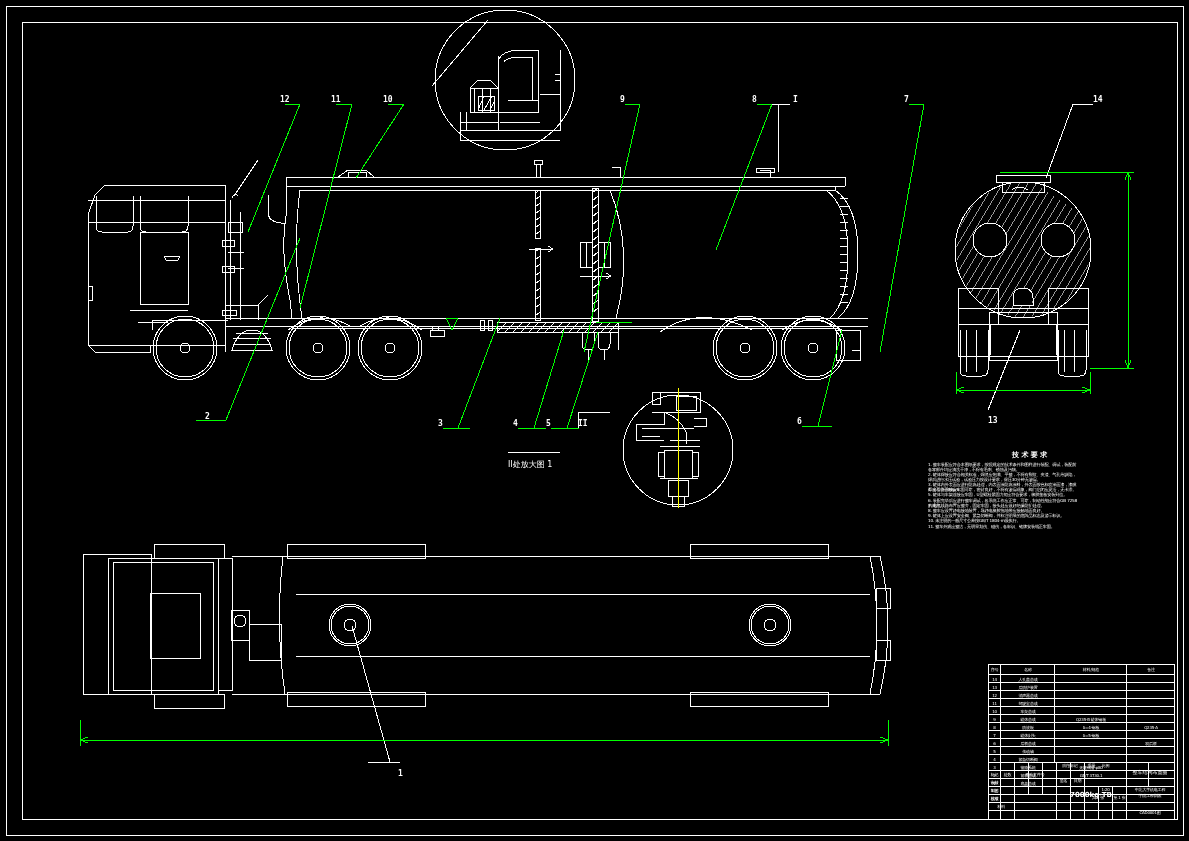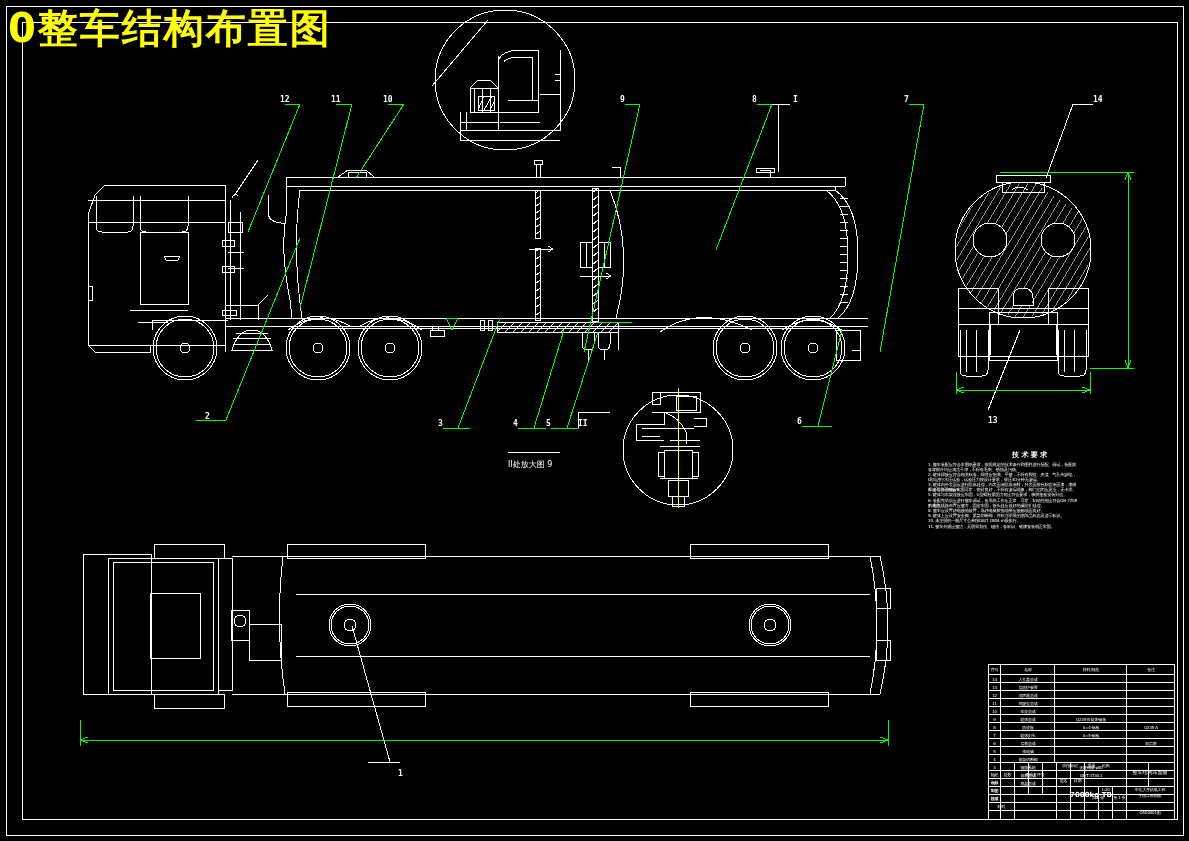--- a/index.html
+++ b/index.html
@@ -392,40 +392,39 @@
       <path d="M1084 762 L1084 819"></path>
       <path d="M1098 786 L1098 819"></path>
       <path d="M1112 786 L1112 819"></path>
       <path d="M1126 762 L1126 819"></path>
       <path d="M1148 762 L1148 786"></path>
       <path d="M1056 762 L1126 762"></path>
     </g>
   </g>
 </svg>
 
-<div class="ttl">0整车结构布置图</div>
 
 <div class="lbl" style="left:280px;top:96px">12</div>
 <div class="lbl" style="left:331px;top:96px">11</div>
 <div class="lbl" style="left:383px;top:96px">10</div>
 <div class="lbl" style="left:620px;top:96px">9</div>
 <div class="lbl" style="left:752px;top:96px">8</div>
 <div class="lbl" style="left:793px;top:96px">I</div>
 <div class="lbl" style="left:904px;top:96px">7</div>
 <div class="lbl" style="left:1093px;top:96px">14</div>
 <div class="lbl" style="left:205px;top:413px">2</div>
 <div class="lbl" style="left:438px;top:420px">3</div>
 <div class="lbl" style="left:513px;top:420px">4</div>
 <div class="lbl" style="left:546px;top:420px">5</div>
 <div class="lbl" style="left:578px;top:420px">II</div>
 <div class="lbl" style="left:797px;top:418px">6</div>
 <div class="lbl" style="left:988px;top:417px">13</div>
 <div class="lbl" style="left:398px;top:770px">1</div>
 
-<div class="detail-cap" style="left:508px;top:459px">II处放大图 9</div>
+<div class="detail-cap" style="left:508px;top:459px">II处放大图 1</div>
 
 <div class="tr-head" style="left:1012px;top:450px">技 术 要 求</div>
 <div id="tr-body">
       <div class="tr-line" style="left: 928px; top: 462px; width: 152px; white-space: normal;">1. 整车装配应符合本图纸要求，按照规定的技术条件和图样进行装配、调试，装配前各零部件均应清洗干净，不得有毛刺、锈蚀及污物。</div>
       <div class="tr-line" style="left: 928px; top: 472px; width: 152px; white-space: normal;">2. 罐体焊接应符合相关标准，焊缝应饱满、平整，不得有裂纹、夹渣、气孔等缺陷，焊后进行水压试验，试验压力按设计要求，保压30分钟无渗漏。</div>
       <div class="tr-line" style="left: 928px; top: 482px; width: 152px; white-space: normal;">3. 罐体内外表面应进行防腐处理，内表面涂防腐涂料，外表面按色标喷涂面漆，漆膜厚度不小于80μm。</div>
       <div class="tr-line" style="left: 928px; top: 487.2px; width: 152px; white-space: normal;">4. 各管路连接应牢固可靠，密封良好，不得有渗漏现象，阀门启闭应灵活，无卡滞。</div>
       <div class="tr-line" style="left: 928px; top: 492.4px; width: 152px; white-space: normal;">5. 罐体与车架连接应牢固，U型螺栓紧固力矩应符合要求，橡胶垫板安装到位。</div>
       <div class="tr-line" style="left: 928px; top: 497.6px; width: 152px; white-space: normal;">6. 装配完毕后应进行整车调试，各系统工作应正常、可靠，制动性能应符合GB 7258的规定。</div>
       <div class="tr-line" style="left: 928px; top: 502.8px; width: 152px; white-space: normal;">7. 电气线路布置应整齐，固定牢固，接头处应做好绝缘防护处理。</div>

